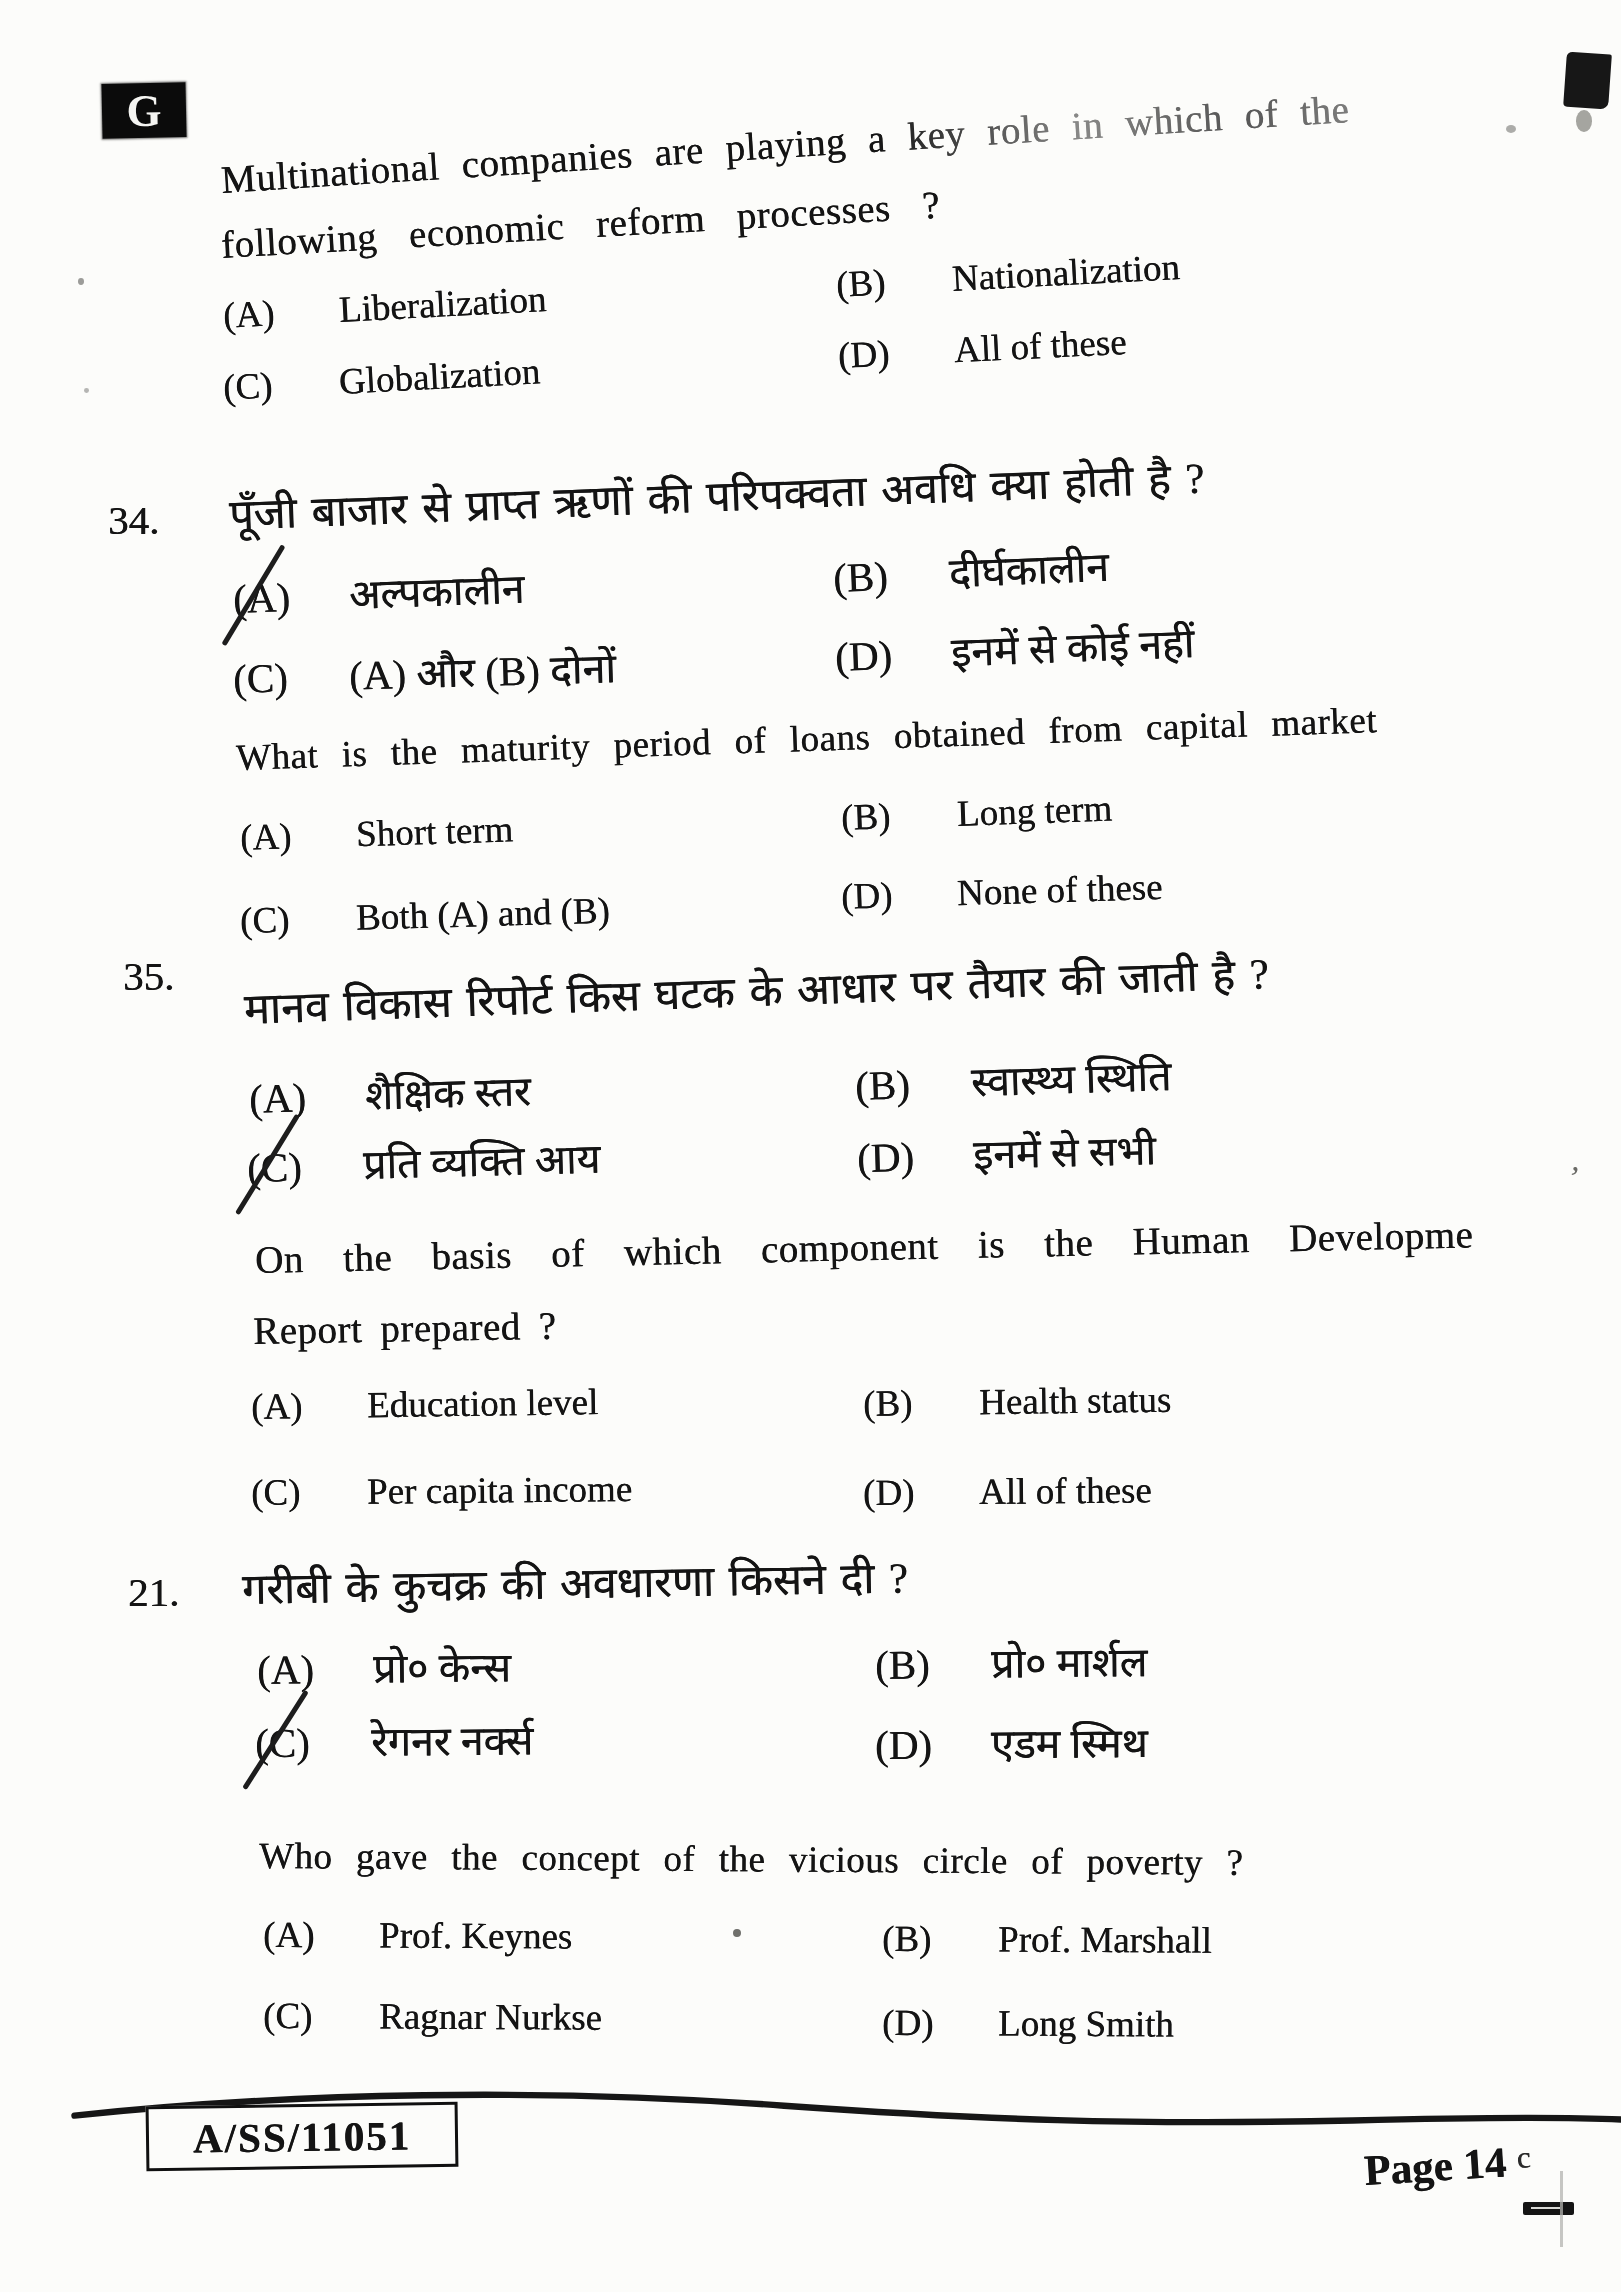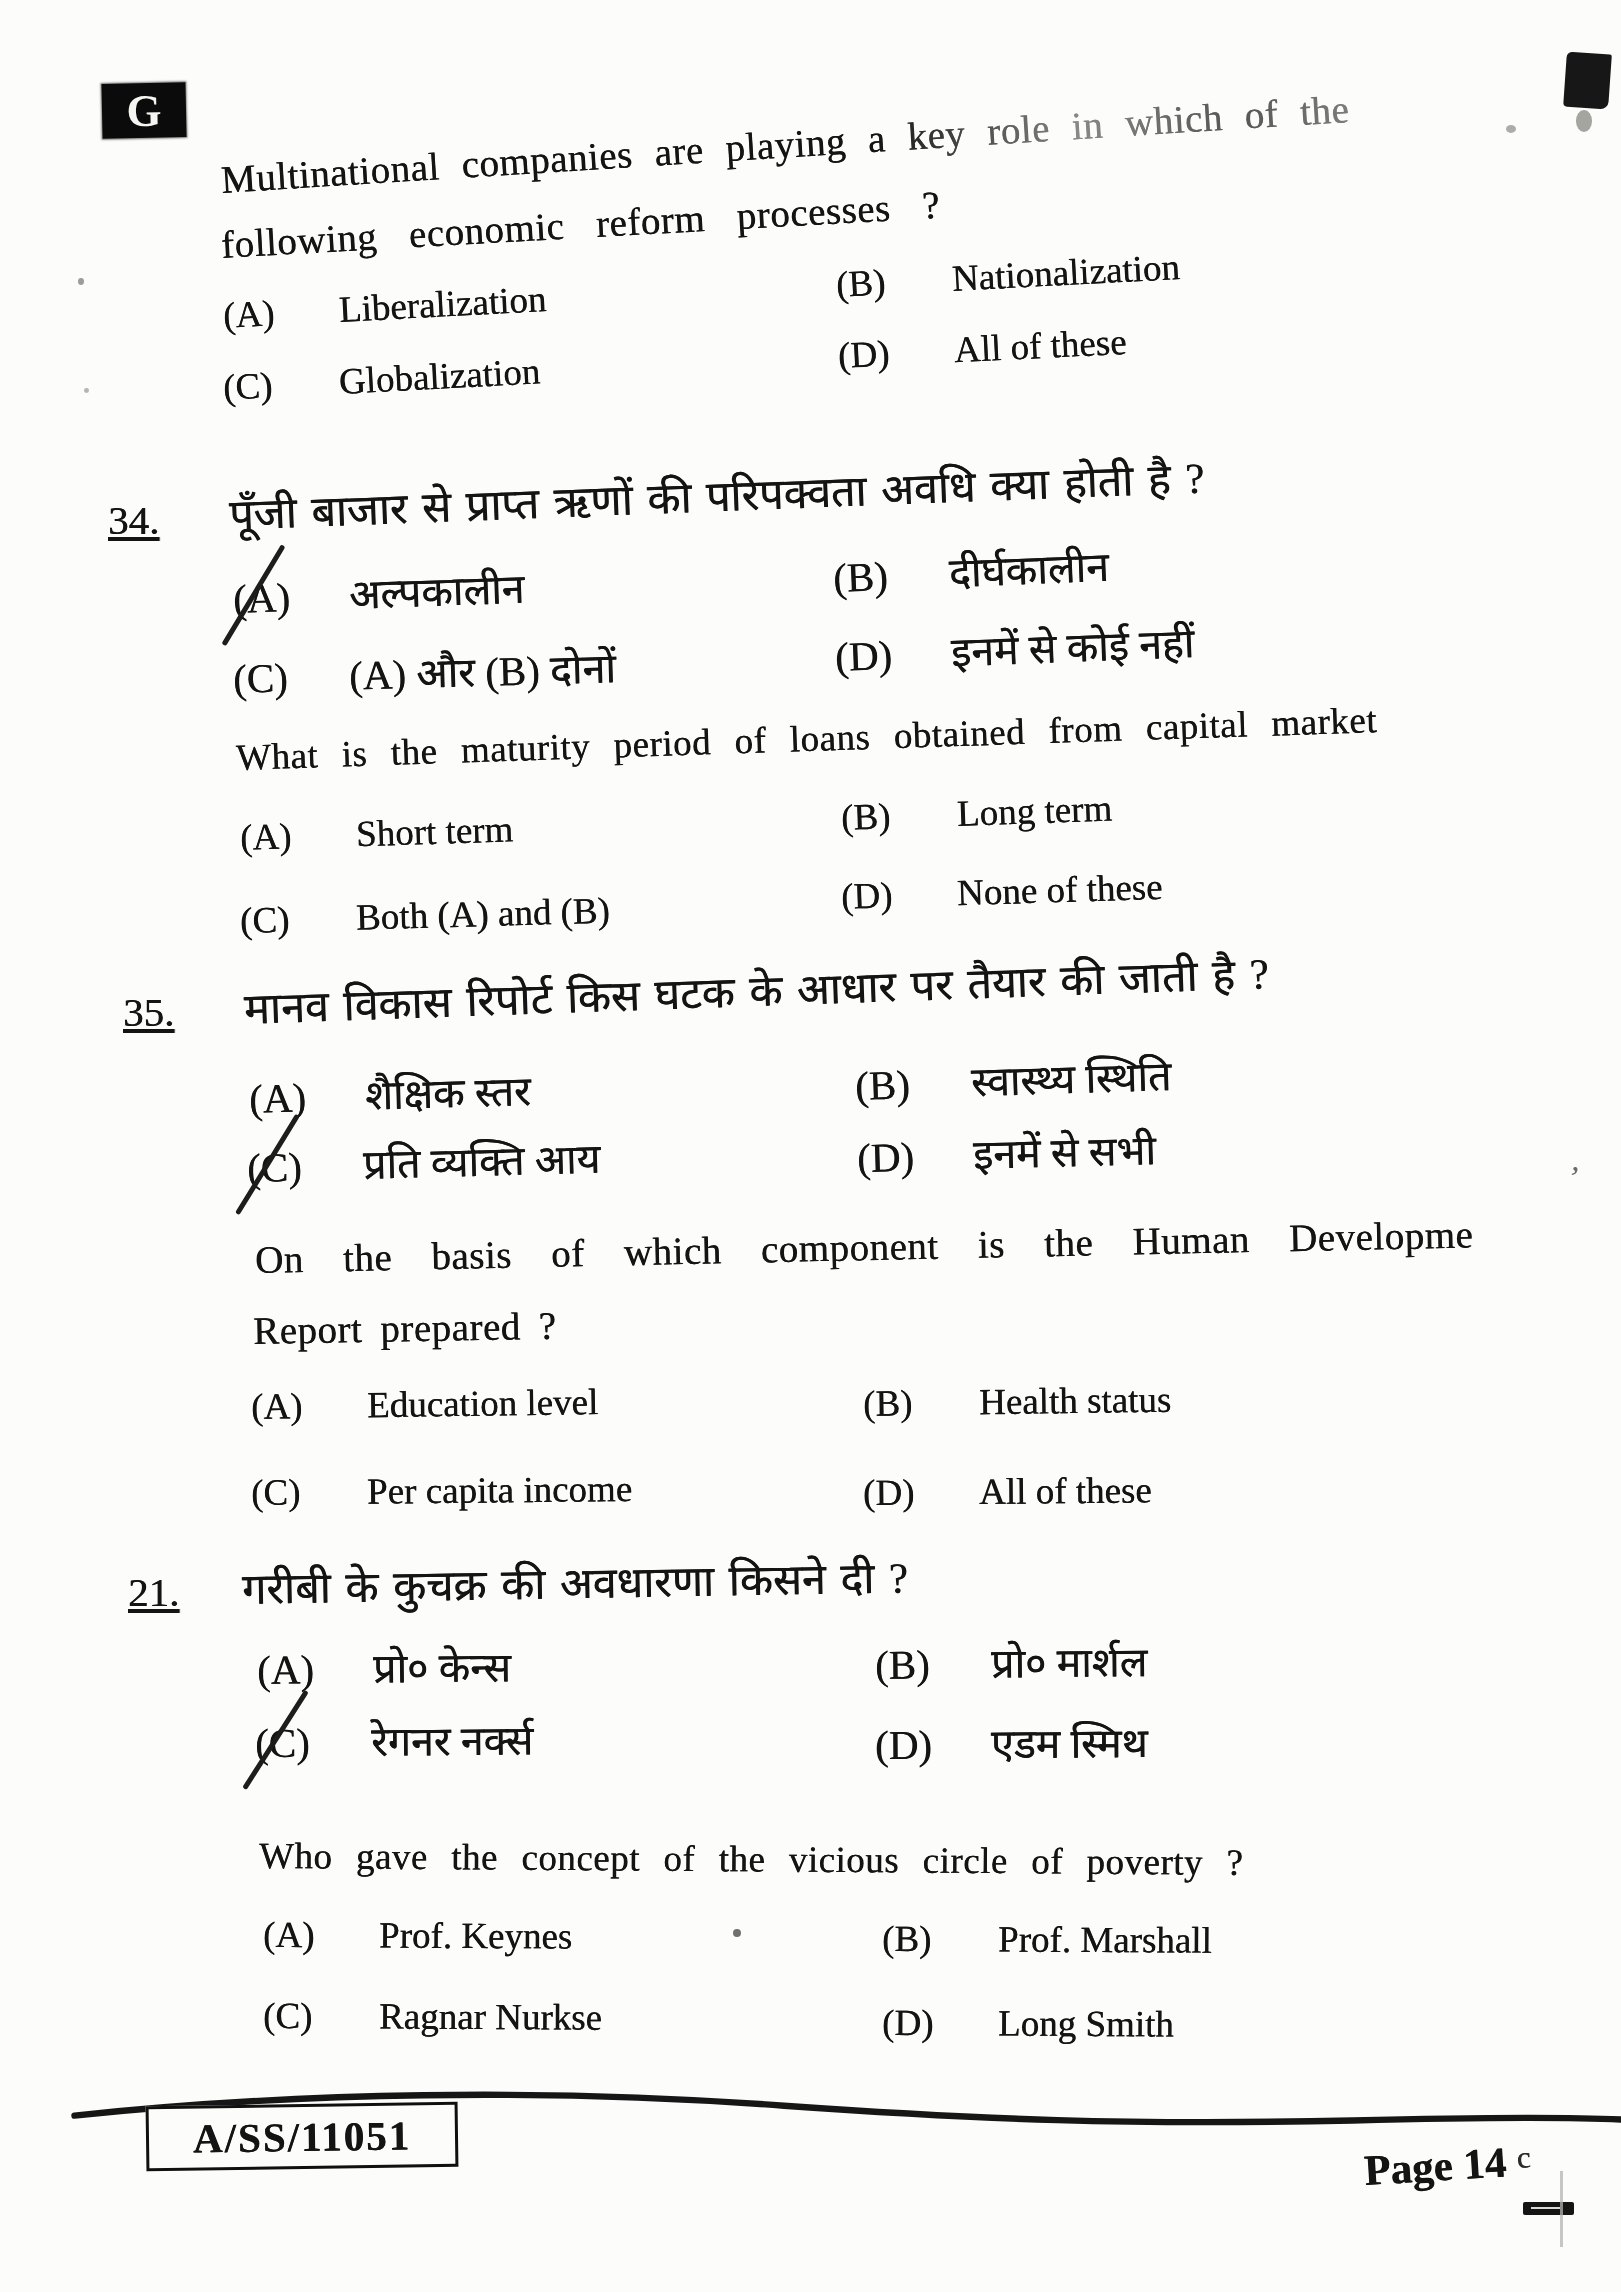--- a/index.html
+++ b/index.html
@@ -30,21 +30,21 @@
   .q36en{left:259px;top:1834px;font-size:37px;word-spacing:13.7px;transform:rotate(.4deg);}
   
   .hline{
     position:absolute;white-space:nowrap;font-size:43px;
     text-shadow:0.5px 0 0 currentColor;transform-origin:left center;word-spacing:3.9px;
   }
   .q34hi{left:229px;top:484px;transform:rotate(-2.2deg);}
   .q35hi{left:244px;top:978px;transform:rotate(-2deg);}
   .q36hi{left:242px;top:1558px;transform:rotate(-1deg);}
   
-  .qnum{position:absolute;font-size:41px;text-shadow:0.4px 0 0 currentColor;text-decoration:underline;}
+  .qnum{position:absolute;font-size:41px;text-shadow:0.4px 0 0 currentColor;}
   
   .opt{
     position:absolute;display:flex;align-items:baseline;white-space:nowrap;
     font-size:37px;text-shadow:0.4px 0 0 currentColor;transform-origin:left center;
   }
   .opt .lbl{display:inline-block;min-width:116px;position:relative;}
   .opt.hi{font-size:41px;}
   .slash{
     position:absolute;left:17.6px;top:-37px;width:4.9px;height:116px;
     background:#1d1d1d;border-radius:2.9px;transform:rotate(33deg);
@@ -142,21 +142,21 @@
   </div>
   <div class="opt" style="left:240px;top:899px;transform:rotate(-1.6deg);">
     <span class="lbl">(C)</span>
     <span class="txt">Both (A) and (B)</span>
   </div>
   <div class="opt" style="left:841px;top:875px;transform:rotate(-1.8deg);">
     <span class="lbl">(D)</span>
     <span class="txt">None of these</span>
   </div>
 
-  <div class="qnum" style="left:123px;top:988px;">35.</div>
+  <div class="qnum" style="left:123px;top:952px;">35.</div>
   <div class="hline q35hi">मानव विकास रिपोर्ट किस घटक के आधार पर तैयार की जाती है ?</div>
 
   <div class="opt hi" style="left:249px;top:1069px;transform:rotate(-1.6deg);">
     <span class="lbl">(A)</span>
     <span class="txt">शैक्षिक स्तर</span>
   </div>
   <div class="opt hi" style="left:855px;top:1056px;transform:rotate(-1.8deg);">
     <span class="lbl">(B)</span>
     <span class="txt">स्वास्थ्य स्थिति</span>
   </div>

